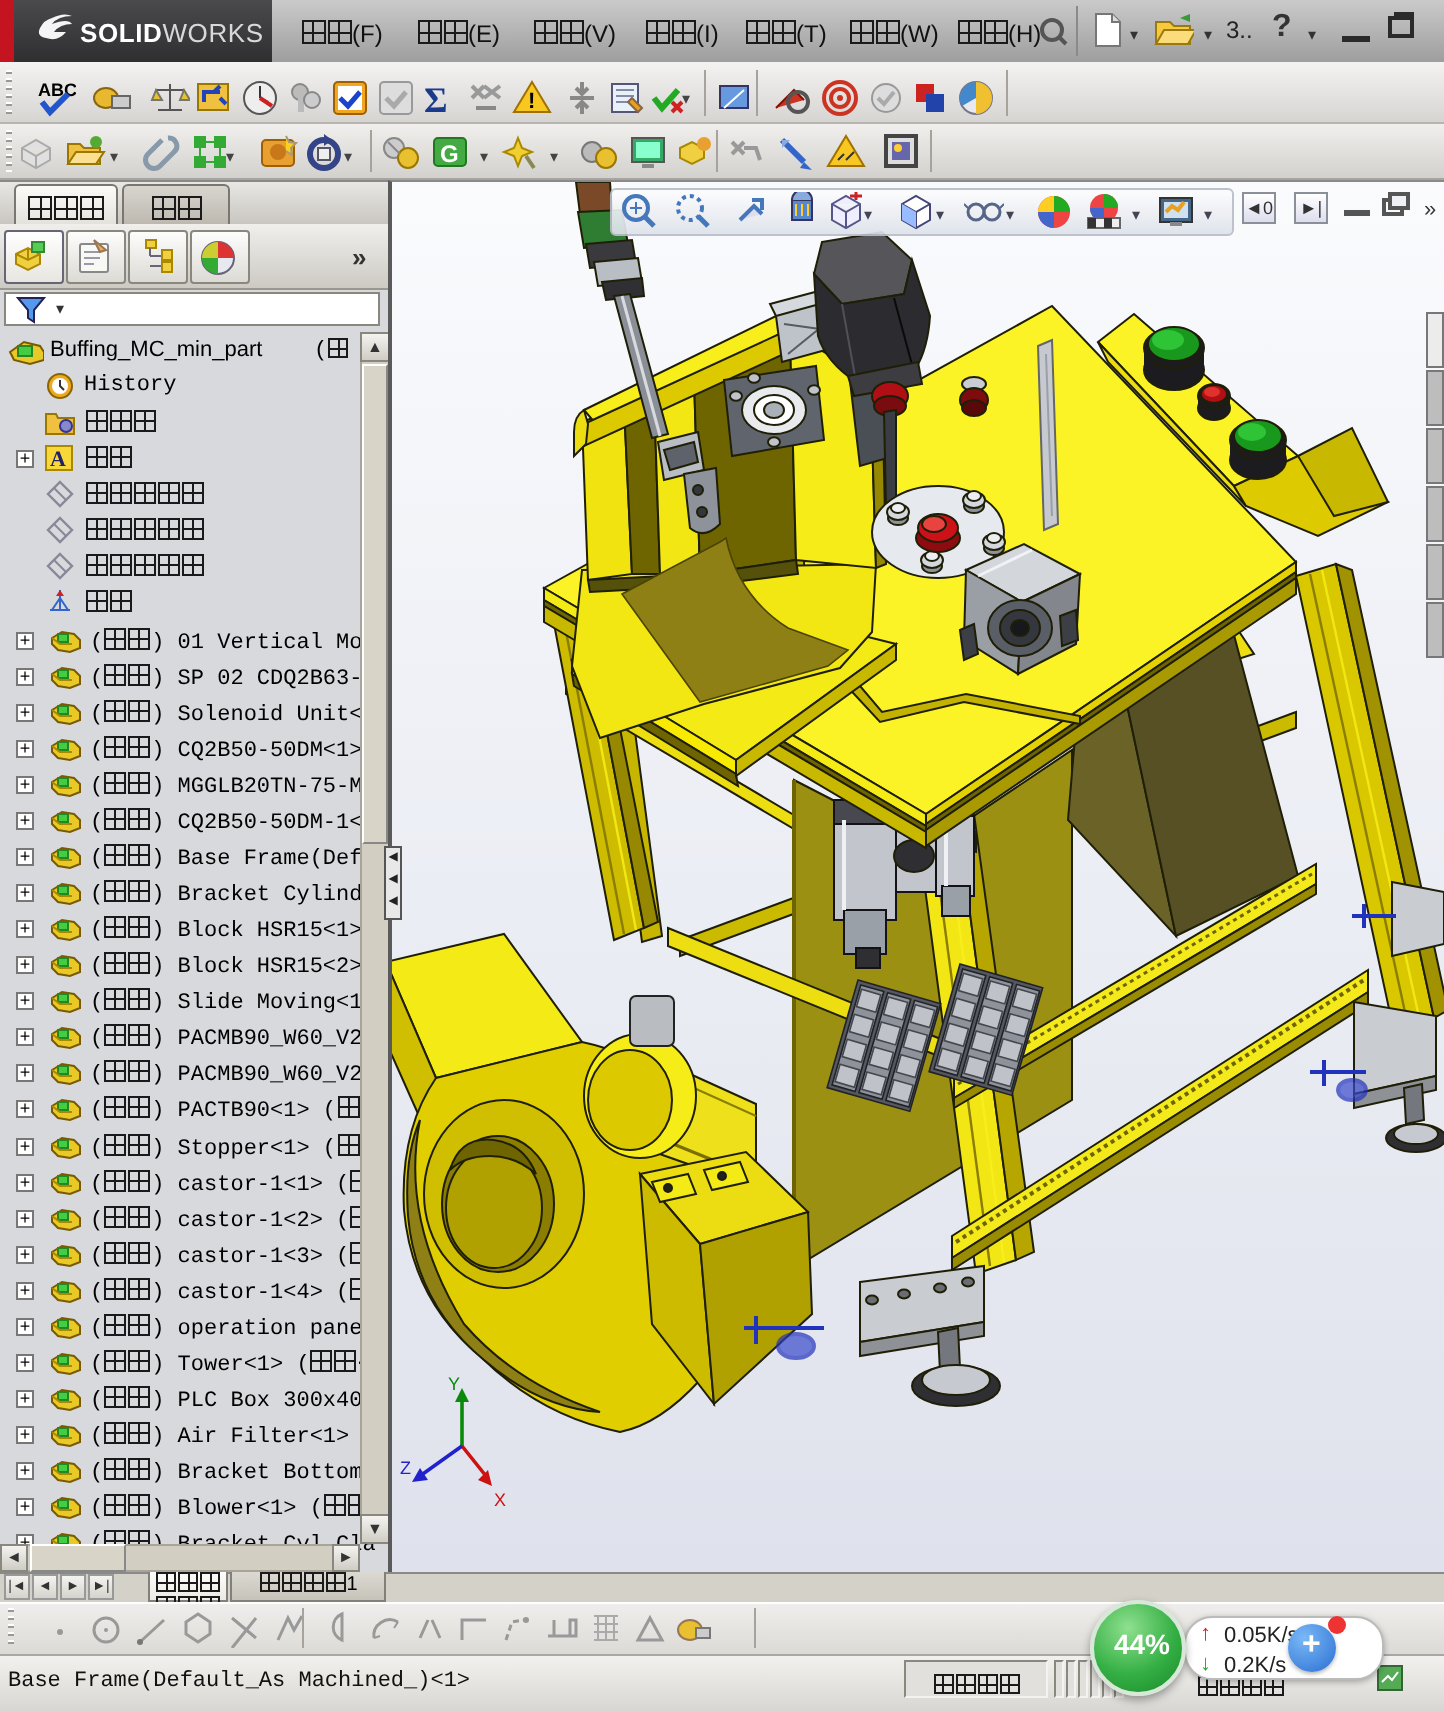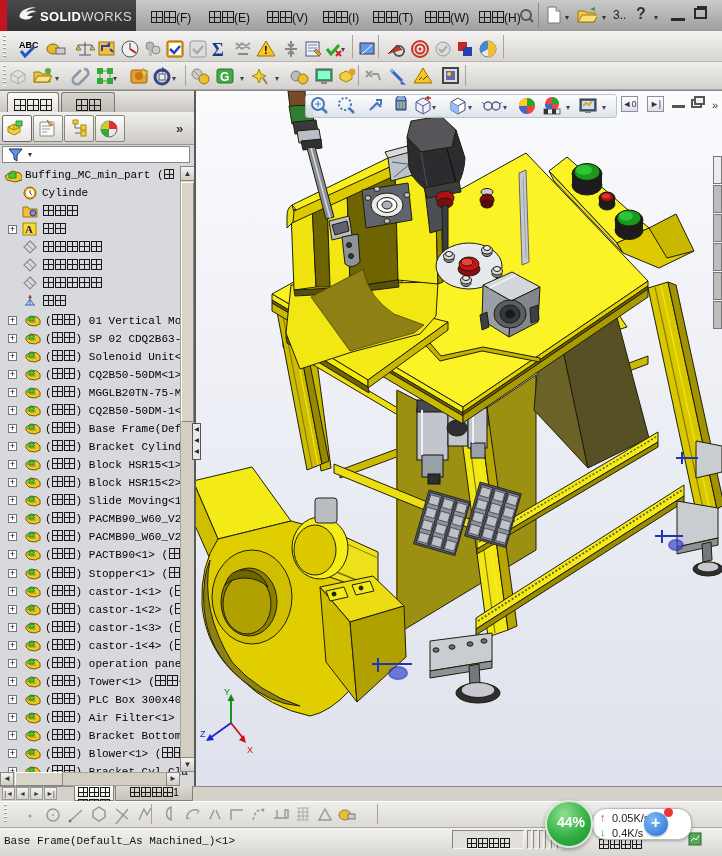--- a/index.html
+++ b/index.html
@@ -256,28 +256,28 @@
 <div class="abs" style="left:176px;top:121px;white-space:nowrap;font-size:13px;color:#333;font-weight:bold">»</div>
 <div class="abs" style="left:2px;top:146px;width:188px;height:17px;background:#fff;border:1px solid #8a877f"></div>
 <svg class="abs" style="left:8px;top:148px" width="16" height="14" viewBox="0 0 16 14">
     <path d="M1 1 h13 l-5 6 v6 l-3 -2 v-4 z" fill="#5599ee" stroke="#225"></path>
   </svg>
 <div class="abs" style="left:28px;top:150px;white-space:nowrap;font-size:8px;color:#333">▾</div>
 <svg class="abs" style="left:4px;top:168px" width="18" height="15" viewBox="0 0 18 15">
     <path d="M1 8 l7 -5 l8 2 l2 3 v4 l-7 2 l-8 -2 z" fill="#e8c928" stroke="#7a5a00"></path>
     <path d="M5 5 h7 v5 h-7 z" fill="#4c4" stroke="#282"></path>
   </svg>
-<div class="abs" style="left:25px;top:169px;white-space:nowrap;font-family:Liberation Mono, monospace;font-size:11px;color:#000">Buffing_MC_min_part</div>
+<div class="abs" style="left:25px;top:169px;white-space:nowrap;font-family:Liberation Sans, sans-serif;font-size:11px;color:#000">Buffing_MC_min_part</div>
 <div class="abs" style="left:157px;top:169px;white-space:nowrap;font-family:'Liberation Mono',monospace;font-size:11px;color:#000">(<i class="c" style="width:10px;height:10px"></i></div>
 <svg class="abs" style="left:22px;top:186px" width="16" height="14" viewBox="0 0 16 14">
     <circle cx="8" cy="7" r="6" fill="#f0a820" stroke="#860"></circle>
     <circle cx="8" cy="7" r="4" fill="#fff"></circle>
     <path d="M8 4 v3 l2 2" stroke="#333" fill="none"></path>
   </svg>
-<div class="abs" style="left:42px;top:187px;white-space:nowrap;font-family:'Liberation Mono',monospace;font-size:11px;color:#000">Cylinde</div>
+<div class="abs" style="left:42px;top:187px;white-space:nowrap;font-family:'Liberation Mono',monospace;font-size:11px;color:#000">History</div>
 <svg class="abs" style="left:22px;top:204px" width="16" height="14" viewBox="0 0 16 14">
     <path d="M1 3 h5 l1 2 h8 v8 h-14 z" fill="#f0c040" stroke="#970"></path>
     <circle cx="11" cy="9" r="3" fill="#88c" stroke="#339"></circle>
   </svg>
 <div class="abs" style="left:42px;top:205px;white-space:nowrap;font-family:'Liberation Mono',monospace;font-size:11px;color:#000"><i class="c" style="width:11px;height:11px"></i><i class="c" style="width:11px;height:11px"></i><i class="c" style="width:11px;height:11px"></i></div>
 <div class="abs" style="left:8px;top:225px;width:9px;height:9px;border:1px solid #777;background:#fff;font-size:9px;line-height:7px;text-align:center">+</div>
 <svg class="abs" style="left:22px;top:222px" width="15" height="14" viewBox="0 0 15 14">
     <rect x="1" y="1" width="13" height="12" fill="#f8d838" stroke="#a80"></rect>
     <text x="3" y="11" font-size="11" font-weight="bold" fill="#226" font-family="Liberation Serif">A</text>
   </svg>
@@ -894,17 +894,17 @@
 <div class="abs sunk" style="left:557px;top:830px;width:5px;height:19px"></div>
 <div class="abs" style="left:598px;top:834px;white-space:nowrap;"><i class="c" style="width:10px;height:10px"></i><i class="c" style="width:10px;height:10px"></i><i class="c" style="width:10px;height:10px"></i><i class="c" style="width:10px;height:10px"></i></div>
 <svg class="abs" style="left:688px;top:832px" width="14" height="14" viewBox="0 0 14 14">
     <rect x="1" y="1" width="12" height="12" fill="#5a5" stroke="#363"></rect>
     <path d="M3 9 l3 -3 l2 2 l3 -4" stroke="#fff" fill="none"></path>
   </svg>
 <div class="abs" style="left:592px;top:808px;width:100px;height:32px;background:#fff;border:1px solid #bbb;border-radius:14px;box-shadow:0 1px 3px rgba(0,0,0,.3)"></div>
 <div class="abs" style="left:600px;top:811px;white-space:nowrap;color:#d22;font-size:11px">↑</div>
 <div class="abs" style="left:612px;top:812px;white-space:nowrap;font-size:11px;color:#222">0.05K/s</div>
 <div class="abs" style="left:600px;top:826px;white-space:nowrap;color:#2a2;font-size:11px">↓</div>
-<div class="abs" style="left:612px;top:827px;white-space:nowrap;font-size:11px;color:#222">0.4K/s</div>
+<div class="abs" style="left:612px;top:827px;white-space:nowrap;font-size:11px;color:#222">0.2K/s</div>
 <div class="abs" style="left:644px;top:812px;width:24px;height:24px;border-radius:50%;background:radial-gradient(circle at 8px 7px,#7ab8f5,#2a6fd4);box-shadow:0 1px 2px rgba(0,0,0,.3)"></div>
 <div class="abs" style="left:651px;top:814px;white-space:nowrap;color:#fff;font-size:16px;font-weight:bold">+</div>
 <div class="abs" style="left:664px;top:808px;width:9px;height:9px;border-radius:50%;background:#e33"></div>
 <div class="abs" style="left:545px;top:800px;width:48px;height:48px;border-radius:50%;background:radial-gradient(circle at 17px 12px,#8fe08f,#35b045 55%,#188828);border:2px solid #d8e8d8;box-shadow:0 2px 4px rgba(0,0,0,.35)"></div>
 <div class="abs" style="left:551px;top:814px;white-space:nowrap;width:40px;text-align:center;color:#fff;font-size:14px;font-weight:bold">44%</div>
 </body></html>

